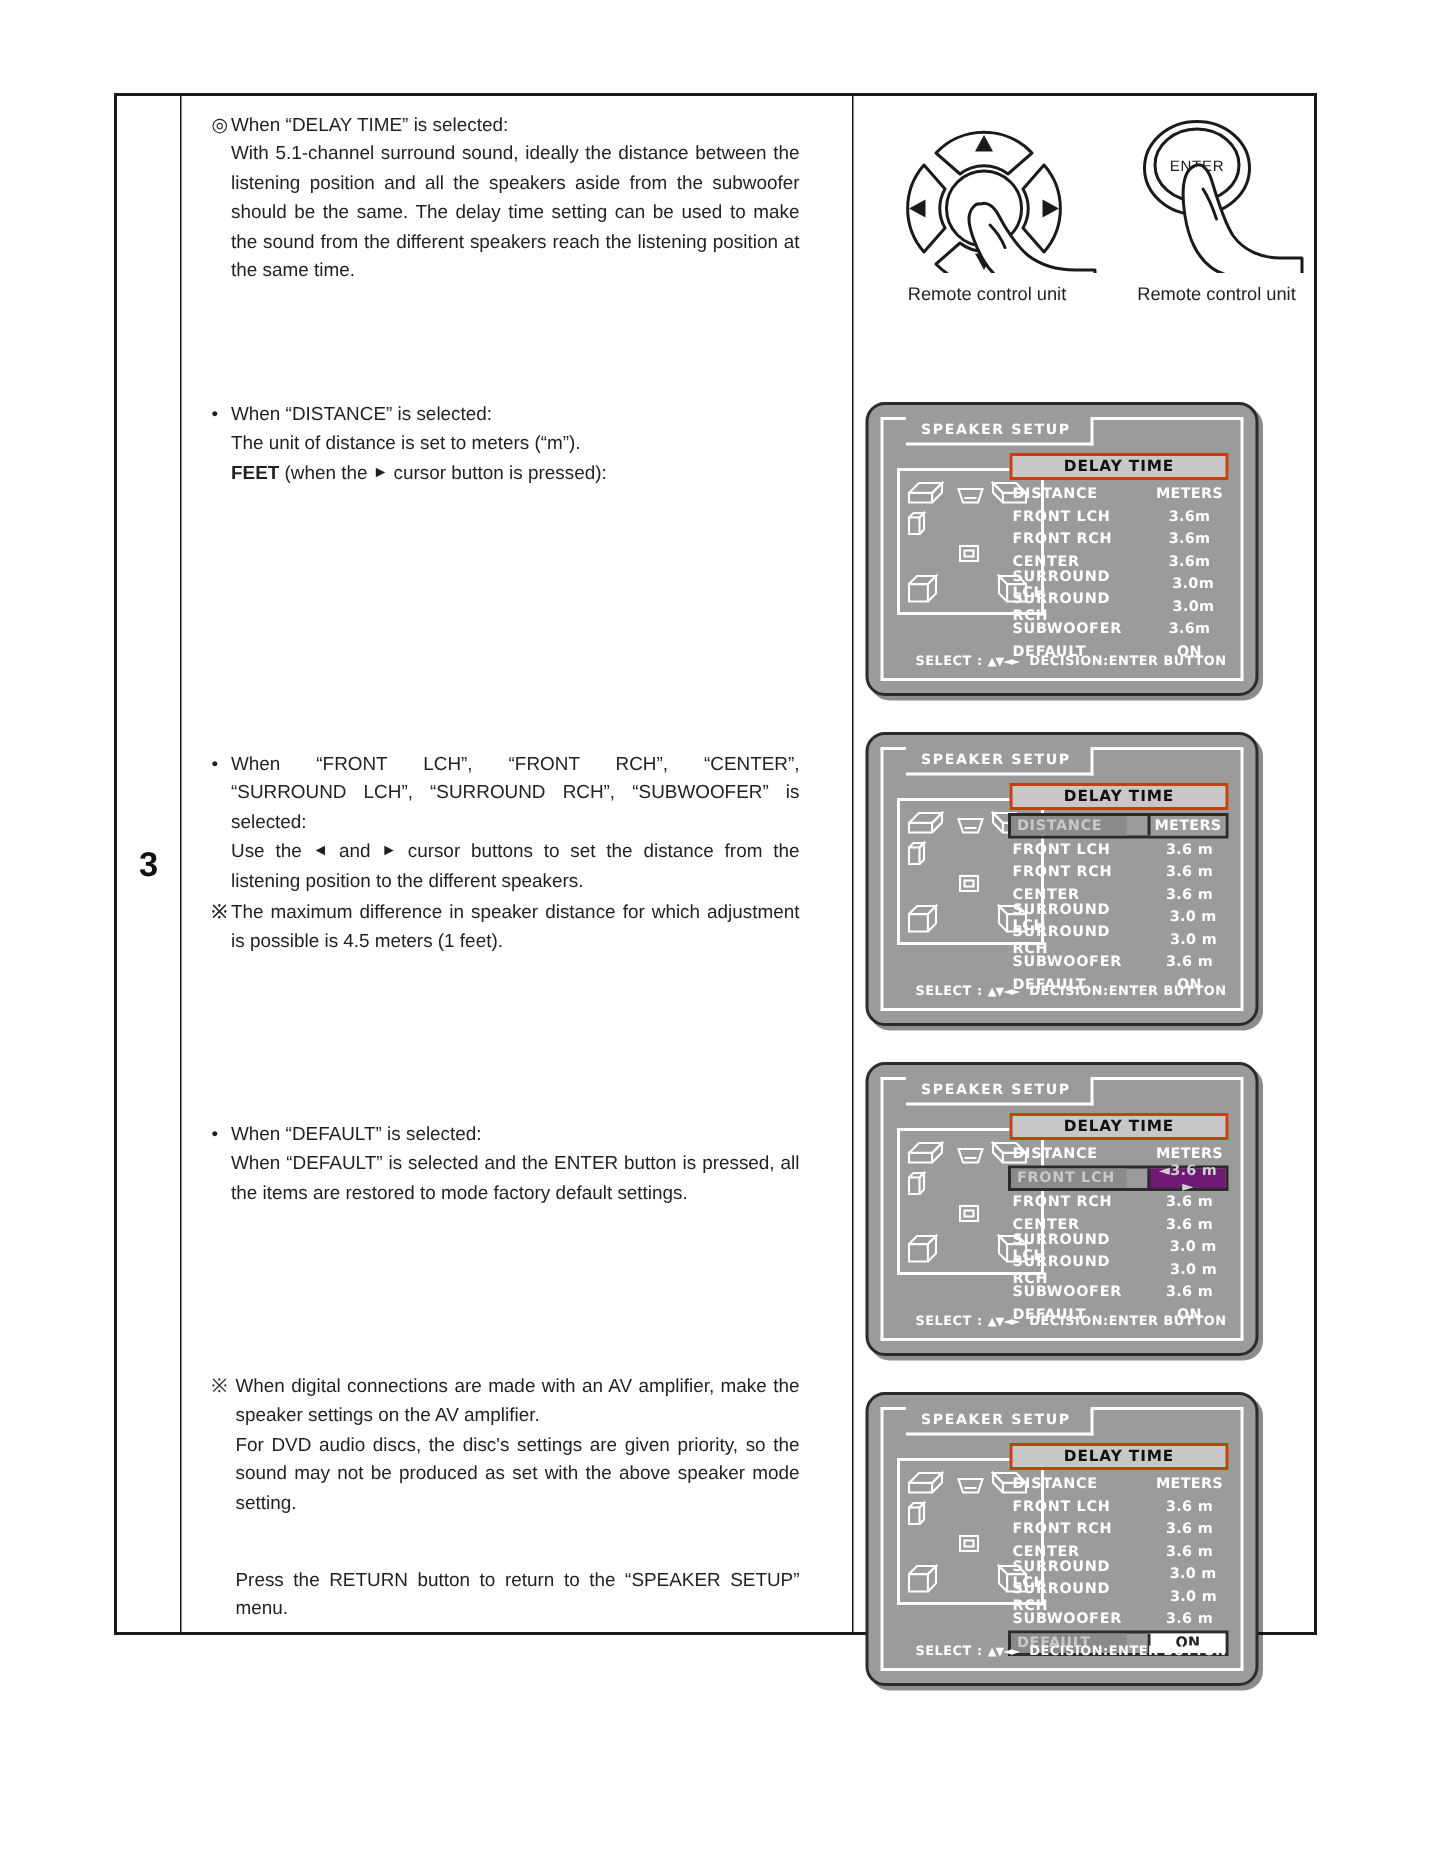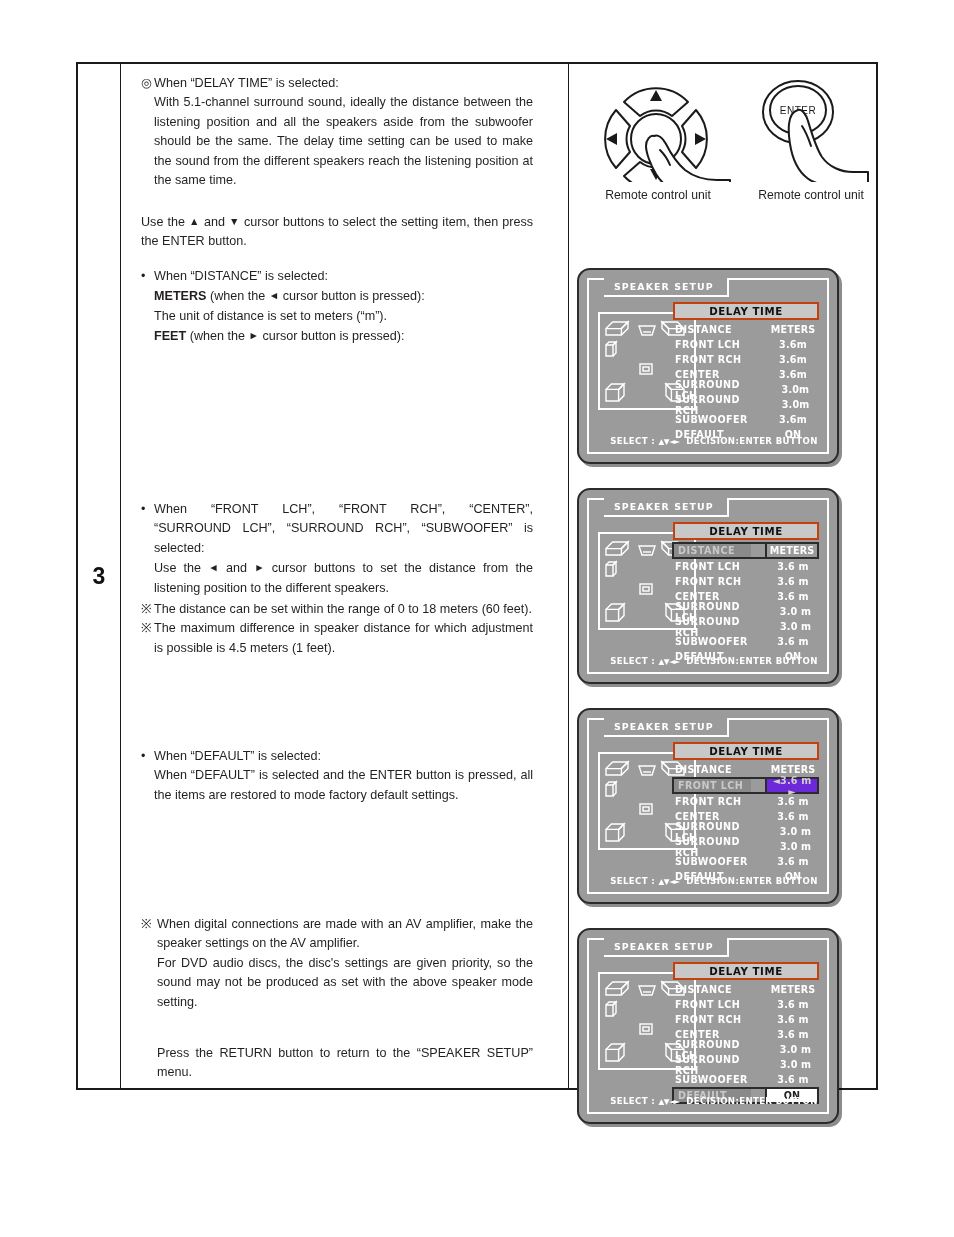--- a/index.html
+++ b/index.html
@@ -196,21 +196,21 @@
     align-items: center;
     justify-content: center;
     border-left: 2px solid #2b2b2b;
     box-sizing: border-box;
   }
   .osd-row.sel .val.white {
     background: #ffffff;
     color: #222;
   }
   .osd-row.sel .val.dim {
-    background: #6d28d9;
+    background: #701a75;
     color: #cfcfcf;
   }
   .osd-foot {
     position: absolute;
     left: 12px; right: 0;
     text-align: center;
     color: #ffffff;
     font-size: 8.6px;
     font-weight: bold;
     font-family: "DejaVu Sans", sans-serif;
@@ -231,47 +231,42 @@
   <div id="text-col">
 
     <div class="txt-block" style="left:20px; top:10px; width:392px;">
       <div class="hang">
         <span class="marker">◎</span>
         <span>When “DELAY TIME” is selected:</span>
       </div>
       <p class="jfull sub-body" style="margin-top:0;">With 5.1-channel surround sound, ideally the distance between the listening position and all the speakers aside from the subwoofer should be the same. The delay time setting can be used to make the sound from the different speakers reach the listening position at the same time.</p>
     </div>
 
-    <div class="txt-block" style="left:20px; top:148px; width:392px;">
-      <p class="jfull"><span>Use the </span><span class="arrow-g">▲</span><span> and </span><span class="arrow-g">▼</span><span> cursor buttons to select the setting item, then press the ENTER button.</span></p>
-    </div>
 
     <div class="txt-block" style="left:20px; top:203px; width:392px;">
       <div class="hang">
         <span class="marker">•</span>
         <span>When “DISTANCE” is selected:</span>
       </div>
-      <div class="sub-body"><span class="bold">METERS</span><span> (when the </span><span class="arrow-g">◄</span><span> cursor button is pressed):</span></div>
       <div class="sub-body">The unit of distance is set to meters (“m”).</div>
       <div class="sub-body"><span class="bold">FEET</span><span> (when the </span><span class="arrow-g">►</span><span> cursor button is pressed):</span></div>
     </div>
 
     <div class="txt-block" style="left:20px; top:436px; width:392px;">
       <div class="hang">
         <span class="marker">•</span>
         <div style="display:block;">
           <div class="spread">When  “FRONT  LCH”,  “FRONT  RCH”,  “CENTER”,</div>
           <div class="spread">“SURROUND LCH”, “SURROUND RCH”, “SUBWOOFER” is</div>
           <div>selected:</div>
         </div>
       </div>
       <p class="jfull sub-body"><span>Use the </span><span class="arrow-g">◄</span><span> and </span><span class="arrow-g">►</span><span> cursor buttons to set the distance from the listening position to the different speakers.</span></p>
       <div class="hang2 sub-body" style="margin-top:2px;">
         <span class="marker">※</span>
-        <span class="jfull">The distance can be set within the range of 0 to 18 meters (60 feet).</span>
       </div>
       <div class="hang2 sub-body">
         <span class="marker">※</span>
         <span class="jfull">The maximum difference in speaker distance for which adjustment is possible is 4.5 meters (1 feet).</span>
       </div>
     </div>
 
     <div class="txt-block" style="left:20px; top:683px; width:392px;">
       <div class="hang">
         <span class="marker">•</span>

